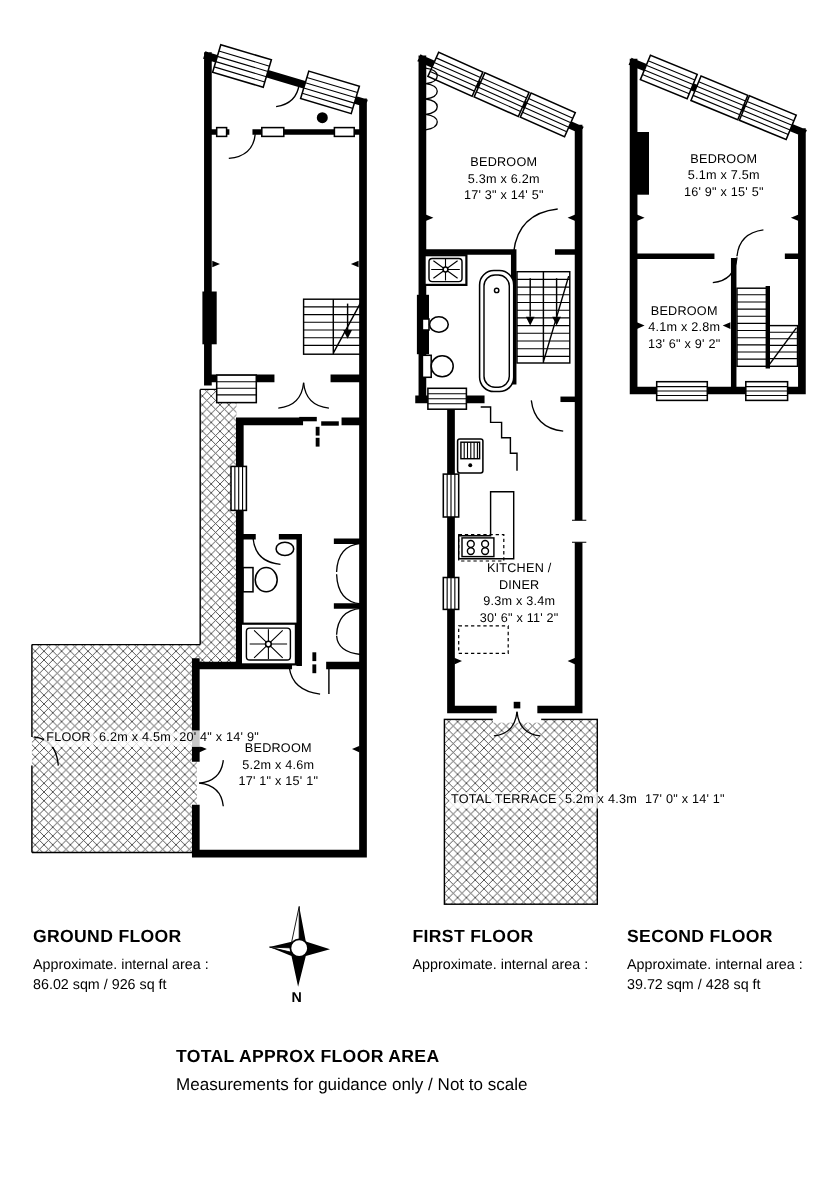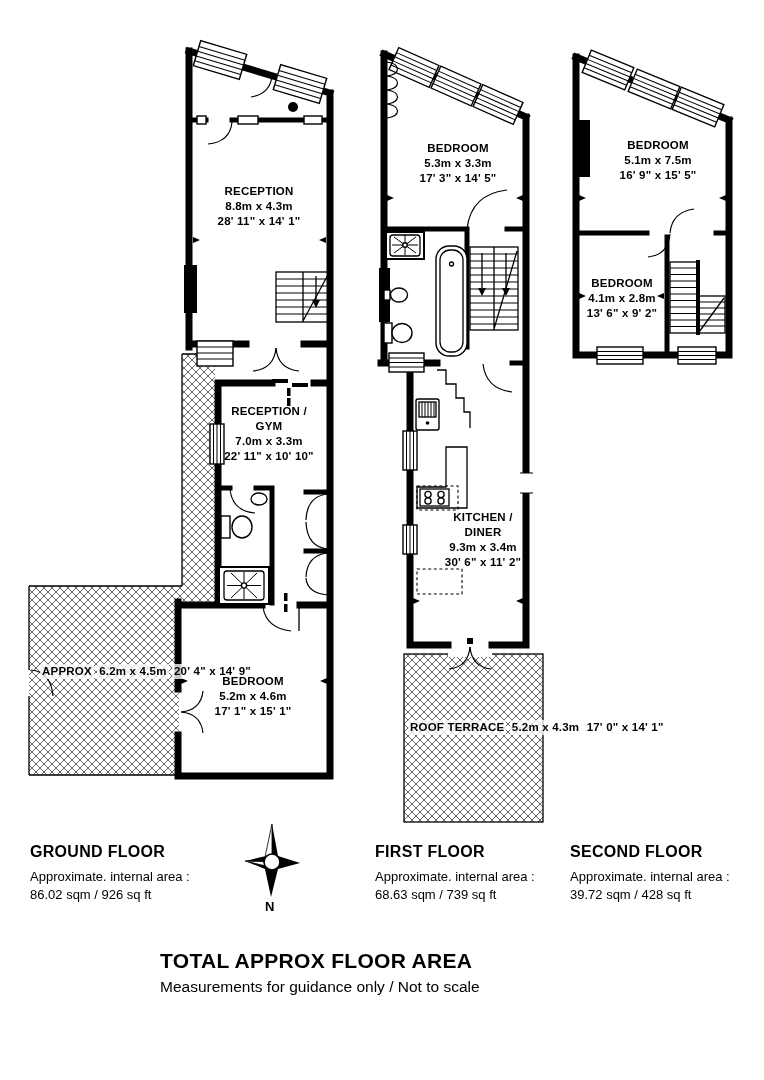--- a/index.html
+++ b/index.html
@@ -1,27 +1,27 @@
 <!DOCTYPE html>
 <html><head>
 <meta charset="utf-8">
 <style>
   html,body{margin:0;padding:0;background:#fff;}
   #canvas{position:relative;width:764px;height:1080px;background:#fff;overflow:hidden;
           font-family:"Liberation Sans", sans-serif;color:#000;}
   #plan-svg{position:absolute;left:0;top:0;}
-  .room-label{position:absolute;text-align:center;font-weight:bold;font-size:11.5px;
+  .room-label{position:absolute;text-align:center;font-weight:normal;font-size:11.5px;
               line-height:15px;letter-spacing:.2px;white-space:nowrap;}
   .room-label.on-hatch div{background:rgba(255,255,255,.78);display:inline-block;padding:0 2px;}
   .caption{position:absolute;}
   .caption .cap-title{font-size:16px;font-weight:bold;letter-spacing:.3px;margin-bottom:7px;}
   .caption .cap-line{font-size:13px;line-height:17.5px;}
   #north-label{position:absolute;font-size:13px;font-weight:bold;}
   #total-block{position:absolute;}
-  #total-block .total-title{font-size:21px;font-weight:bold;letter-spacing:.3px;line-height:26px;}
+  #total-block .total-title{font-size:16px;font-weight:bold;letter-spacing:.3px;line-height:26px;}
   #total-block .total-area{font-size:17px;line-height:29px;}
   #total-block .total-disclaimer{font-size:15.5px;line-height:26px;}
   .w7{stroke:#000;stroke-width:7;stroke-linecap:square;fill:none;}
   .w5{stroke:#000;stroke-width:5;stroke-linecap:square;fill:none;}
   .w4{stroke:#000;stroke-width:4;stroke-linecap:square;fill:none;}
   .thin{stroke:#000;stroke-width:1.3;fill:none;}
   .thin1{stroke:#000;stroke-width:1;fill:none;}
   .fix{stroke:#000;stroke-width:1.4;fill:#fff;}
   .fix2{stroke:#000;stroke-width:2;fill:#fff;}
   .arc{stroke:#000;stroke-width:1.2;fill:none;}
@@ -299,54 +299,43 @@
     </g>
   </g>
 
   <g>
     <path class="blk" d="M272,824 L278,856 L300,863 L278,869 L271,897 L265,869 L245,861 L266,856 Z"></path>
     <path d="M272,824 L265,857 L272,862 Z M245,861 L266,866 L272,862 Z" fill="#fff" stroke="#000" stroke-width="0.8"></path>
     <circle cx="272" cy="862" r="8" fill="#fff" stroke="#000" stroke-width="1.6"></circle>
   </g>
 </svg>
 
-<div class="room-label" style="left:189px;top:184px;width:140px;">
-  <div>RECEPTION</div>
-  <div>8.8m x 4.3m</div>
-  <div>28' 11" x 14' 1"</div>
-</div>
-<div class="room-label" style="left:214px;top:404px;width:110px;">
-  <div>RECEPTION /</div>
-  <div>GYM</div>
-  <div>7.0m x 3.3m</div>
-  <div>22' 11" x 10' 10"</div>
-</div>
 <div class="room-label on-hatch" style="left:40px;top:664px;width:126px;">
-  <div>APPROX</div>
+  <div>FLOOR</div>
   <div>6.2m x 4.5m</div>
   <div>20' 4" x 14' 9"</div>
 </div>
 <div class="room-label" style="left:193px;top:674px;width:120px;">
   <div>BEDROOM</div>
   <div>5.2m x 4.6m</div>
   <div>17' 1" x 15' 1"</div>
 </div>
 <div class="room-label" style="left:398px;top:141px;width:120px;">
   <div>BEDROOM</div>
-  <div>5.3m x 3.3m</div>
+  <div>5.3m x 6.2m</div>
   <div>17' 3" x 14' 5"</div>
 </div>
-<div class="room-label" style="left:428px;top:510px;width:110px;">
+<div class="room-label" style="left:417px;top:510px;width:110px;">
   <div>KITCHEN /</div>
   <div>DINER</div>
   <div>9.3m x 3.4m</div>
   <div>30' 6" x 11' 2"</div>
 </div>
 <div class="room-label on-hatch" style="left:408px;top:720px;width:130px;">
-  <div>ROOF TERRACE</div>
+  <div>TOTAL TERRACE</div>
   <div>5.2m x 4.3m</div>
   <div>17' 0" x 14' 1"</div>
 </div>
 <div class="room-label" style="left:598px;top:138px;width:120px;">
   <div>BEDROOM</div>
   <div>5.1m x 7.5m</div>
   <div>16' 9" x 15' 5"</div>
 </div>
 <div class="room-label" style="left:562px;top:276px;width:120px;">
   <div>BEDROOM</div>
@@ -355,21 +344,20 @@
 </div>
 
 <div class="caption" style="left:30px;top:843px;width:230px;">
   <div class="cap-title">GROUND FLOOR</div>
   <div class="cap-line">Approximate. internal area :</div>
   <div class="cap-line">86.02 sqm / 926 sq ft</div>
 </div>
 <div class="caption" style="left:375px;top:843px;width:200px;">
   <div class="cap-title">FIRST FLOOR</div>
   <div class="cap-line">Approximate. internal area :</div>
-  <div class="cap-line">68.63 sqm / 739 sq ft</div>
 </div>
 <div class="caption" style="left:570px;top:843px;width:200px;">
   <div class="cap-title">SECOND FLOOR</div>
   <div class="cap-line">Approximate. internal area :</div>
   <div class="cap-line">39.72 sqm / 428 sq ft</div>
 </div>
 <div id="north-label" style="left:265px;top:899px;">N</div>
 
 <div id="total-block" style="left:160px;top:948px;width:500px;">
   <div class="total-title">TOTAL APPROX FLOOR AREA</div>

